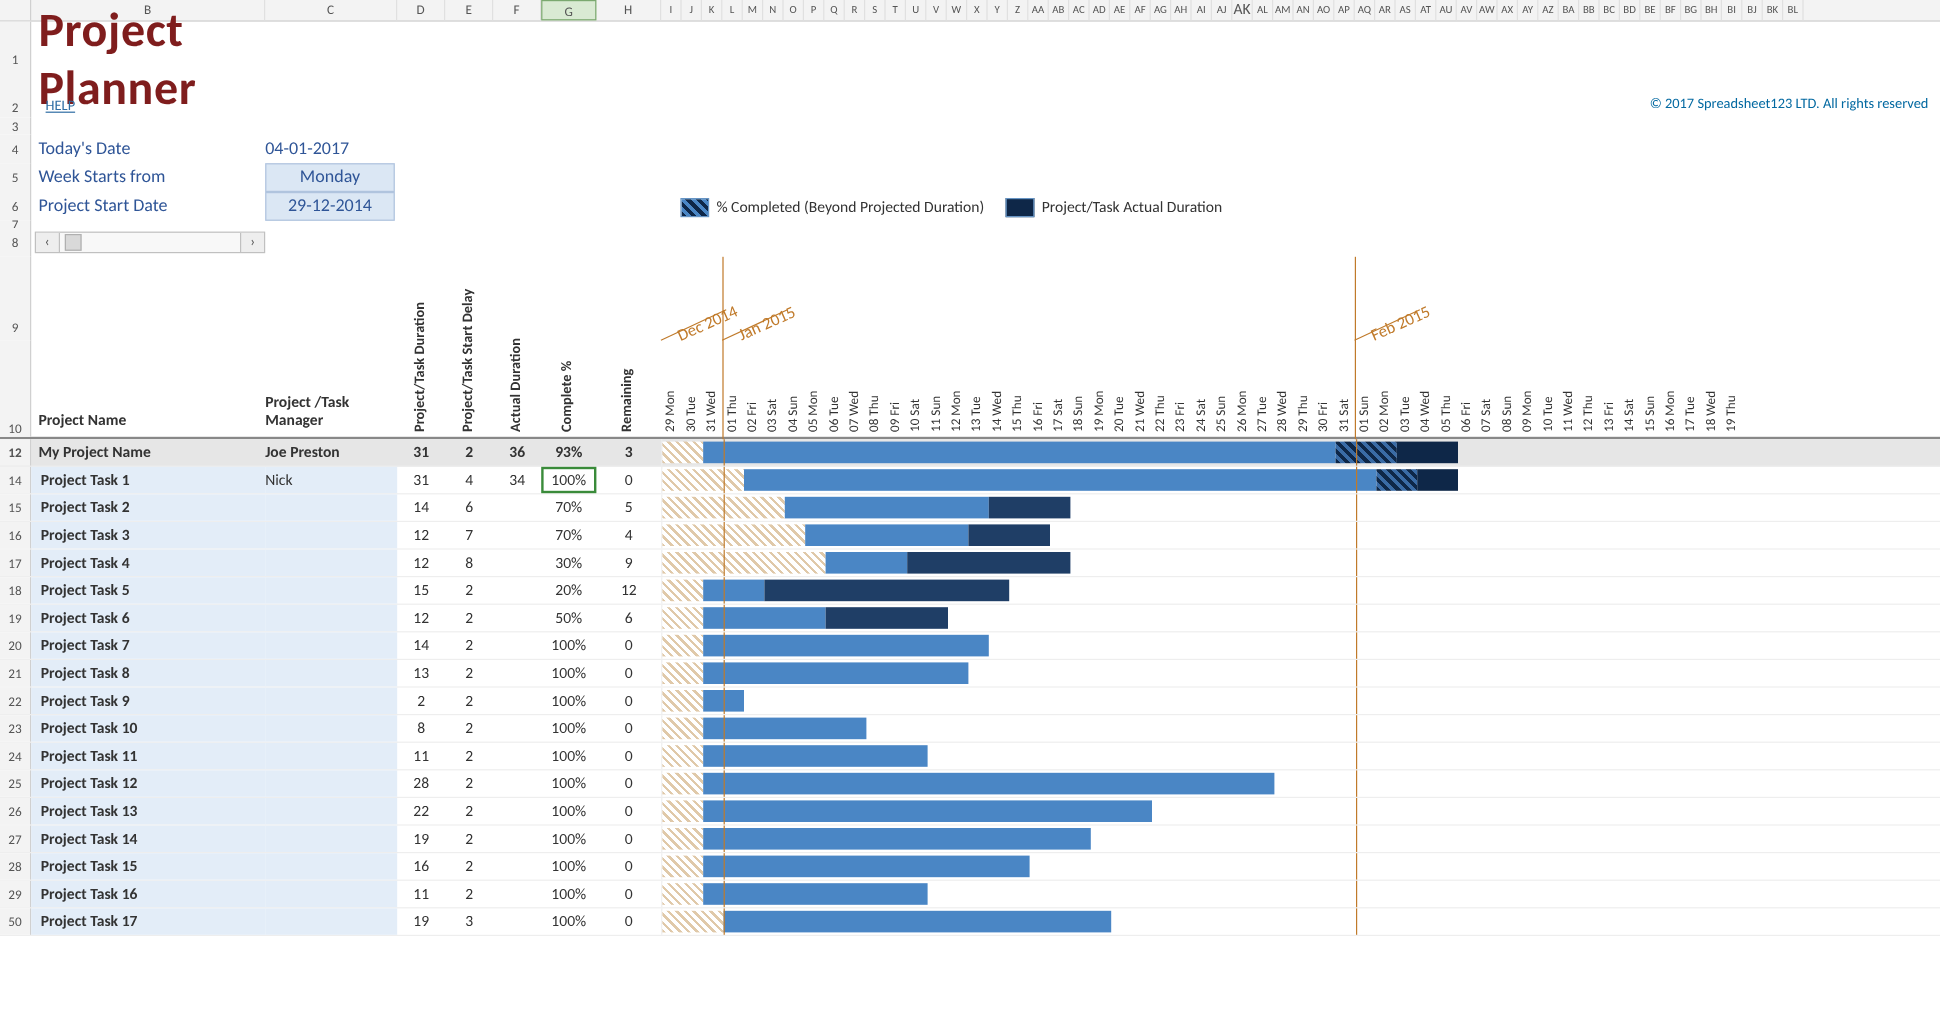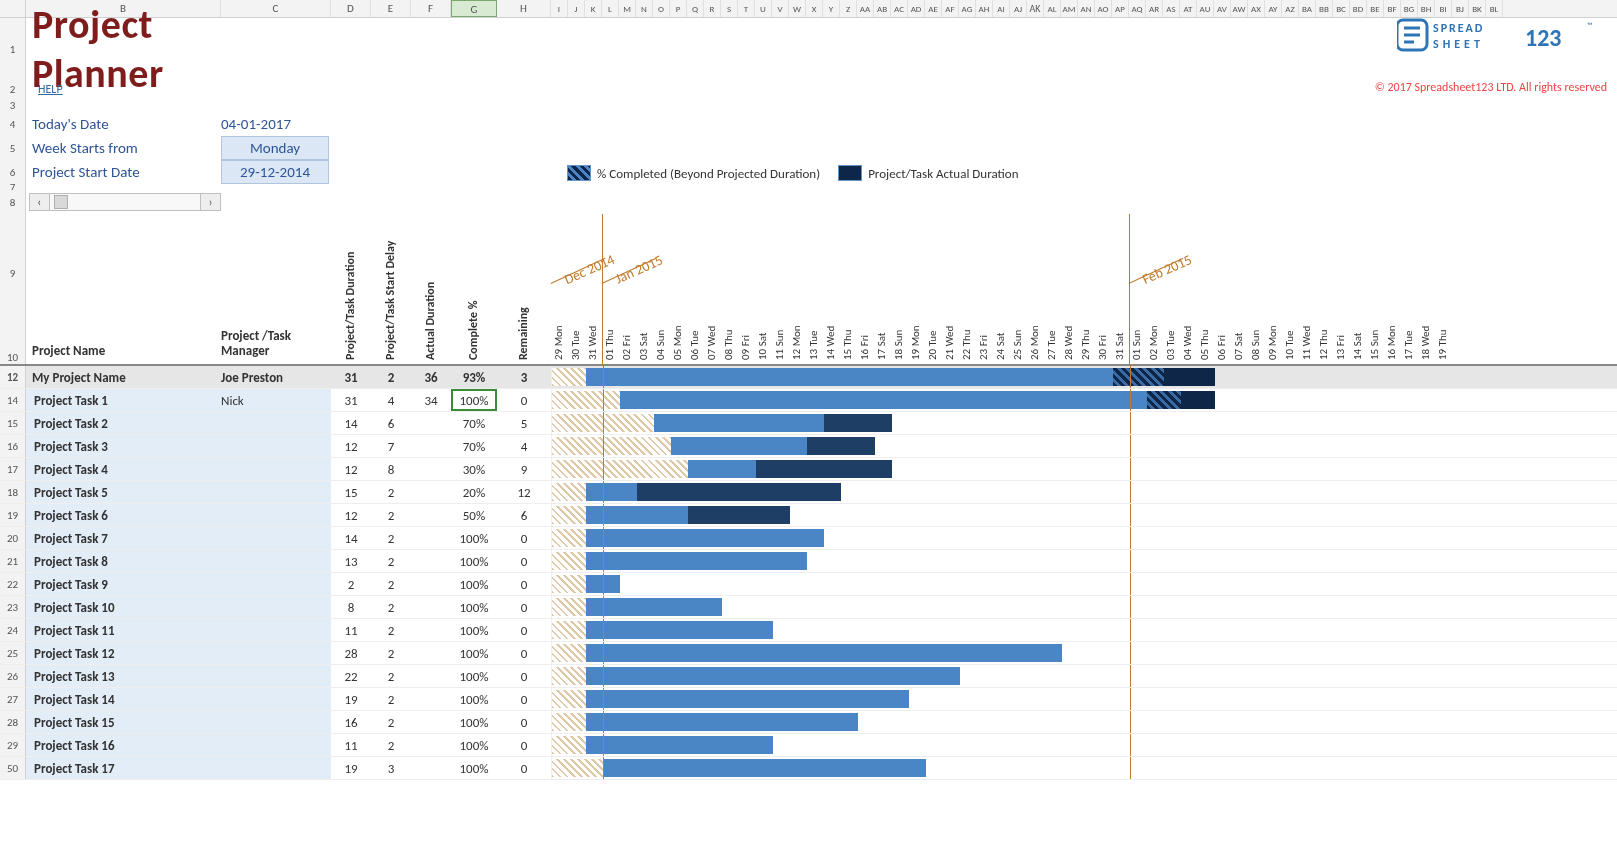--- a/index.html
+++ b/index.html
@@ -24,21 +24,21 @@
 .w-E { width:40px;  flex:0 0 40px;  justify-content:center; }
 .w-F { width:40px;  flex:0 0 40px;  justify-content:center; }
 .w-G { width:46px;  flex:0 0 46px;  justify-content:center; }
 .w-H { width:54px;  flex:0 0 54px;  justify-content:center; }
 .w-gantt { flex:1 1 auto; position:relative; }
 
 .title-row { height:62px; }
 .title { font-size:40px; font-weight:600; color:#7f1d1d; letter-spacing:0.5px; }
 .logo-area { margin-left:auto; padding-right:10px; text-align:right; }
 .logo { display:inline-block; }
-.copyright { font-size:12px; color:#ef4444; }
+.copyright { font-size:12px; color:#0369a1; }
 
 .help-row { height:18px; }
 .help-link { color:#2e6da4; text-decoration:underline; font-size:12px; padding-left:6px; }
 
 .gap-row { height:14px; }
 
 .info-row { height:24px; font-size:15px; color:#2f5597; }
 .info-boxed { background:#dbe7f4; border:1px solid #b0c4de; padding:2px 8px; text-align:center; width:108px; justify-content:center; }
 
 
@@ -132,21 +132,21 @@
       <div class="c" style="width: 17px; flex: 0 0 17px; font-size: 9px;">AA</div>
       <div class="c" style="width: 17px; flex: 0 0 17px; font-size: 9px;">AB</div>
       <div class="c" style="width: 17px; flex: 0 0 17px; font-size: 9px;">AC</div>
       <div class="c" style="width: 17px; flex: 0 0 17px; font-size: 9px;">AD</div>
       <div class="c" style="width: 17px; flex: 0 0 17px; font-size: 9px;">AE</div>
       <div class="c" style="width: 17px; flex: 0 0 17px; font-size: 9px;">AF</div>
       <div class="c" style="width: 17px; flex: 0 0 17px; font-size: 9px;">AG</div>
       <div class="c" style="width: 17px; flex: 0 0 17px; font-size: 9px;">AH</div>
       <div class="c" style="width: 17px; flex: 0 0 17px; font-size: 9px;">AI</div>
       <div class="c" style="width: 17px; flex: 0 0 17px; font-size: 9px;">AJ</div>
-      <div class="c" style="width: 17px; flex: 0 0 17px; font-size: 10px;">AK</div>
+      <div class="c" style="width: 17px; flex: 0 0 17px; font-size: 13px;">AK</div>
       <div class="c" style="width: 17px; flex: 0 0 17px; font-size: 9px;">AL</div>
       <div class="c" style="width: 17px; flex: 0 0 17px; font-size: 9px;">AM</div>
       <div class="c" style="width: 17px; flex: 0 0 17px; font-size: 9px;">AN</div>
       <div class="c" style="width: 17px; flex: 0 0 17px; font-size: 9px;">AO</div>
       <div class="c" style="width: 17px; flex: 0 0 17px; font-size: 9px;">AP</div>
       <div class="c" style="width: 17px; flex: 0 0 17px; font-size: 9px;">AQ</div>
       <div class="c" style="width: 17px; flex: 0 0 17px; font-size: 9px;">AR</div>
       <div class="c" style="width: 17px; flex: 0 0 17px; font-size: 9px;">AS</div>
       <div class="c" style="width: 17px; flex: 0 0 17px; font-size: 9px;">AT</div>
       <div class="c" style="width: 17px; flex: 0 0 17px; font-size: 9px;">AU</div>
@@ -167,32 +167,20 @@
       <div class="c" style="width: 17px; flex: 0 0 17px; font-size: 9px;">BJ</div>
       <div class="c" style="width: 17px; flex: 0 0 17px; font-size: 9px;">BK</div>
       <div class="c" style="width: 17px; flex: 0 0 17px; font-size: 9px;">BL</div>
     </div>
 
   <div class="row title-row">
     <div class="rownum-col">1</div>
     <div class="cell w-B" style="flex:0 0 auto;">
         <span class="title">Project Planner</span>
       </div>
-    <div class="logo-area">
-      <span class="logo">
-        <svg width="210" height="36" viewBox="0 0 210 36">
-          <rect x="0" y="2" width="30" height="30" rx="6" fill="none" stroke="#2e75b6" stroke-width="3"></rect>
-          <path d="M7 10 h16 M7 17 h16 M7 24 h10" stroke="#2e75b6" stroke-width="3" fill="none"></path>
-          <text x="36" y="14" font-size="12" fill="#2e75b6" font-weight="700" letter-spacing="2">SPREAD</text>
-          <text x="36" y="30" font-size="12" fill="#2e75b6" font-weight="700" letter-spacing="4">SHEET</text>
-          <text x="128" y="28" font-size="24" fill="#2e75b6" font-weight="700">123</text>
-          <text x="190" y="10" font-size="8" fill="#2e75b6">™</text>
-        </svg>
-      </span>
-    </div>
   </div>
 
   <div class="row help-row">
     <div class="rownum-col">2</div>
     <div class="cell w-B">
         <a href="#" class="help-link">HELP</a>
       </div>
     <div style="margin-left:auto;padding-right:10px;" class="copyright">© 2017 Spreadsheet123 LTD. All rights reserved</div>
   </div>
 

